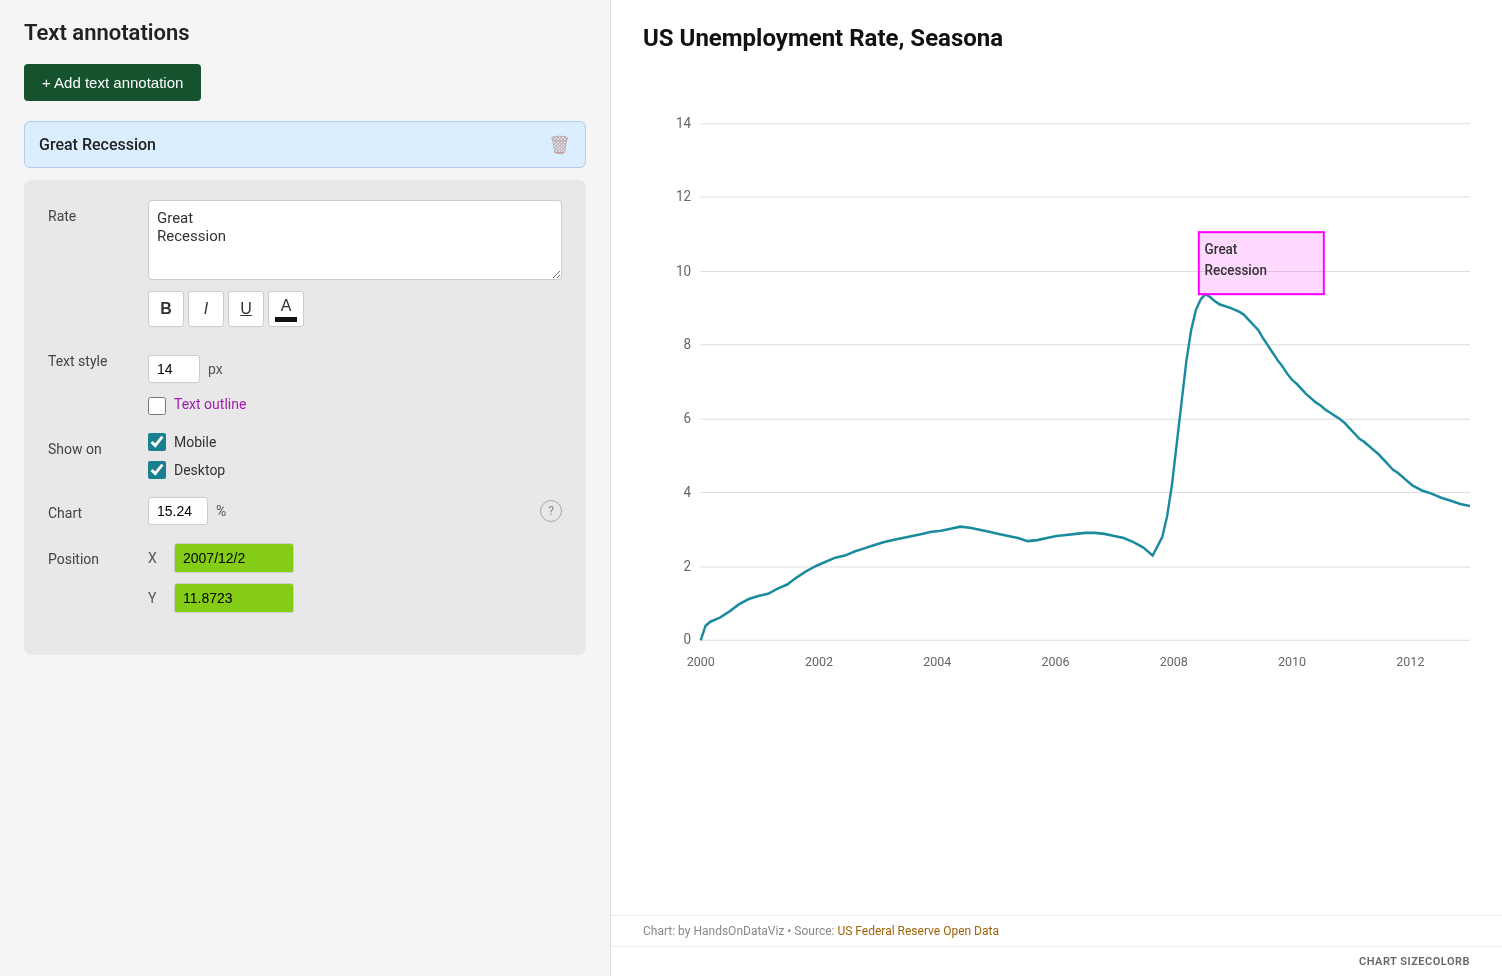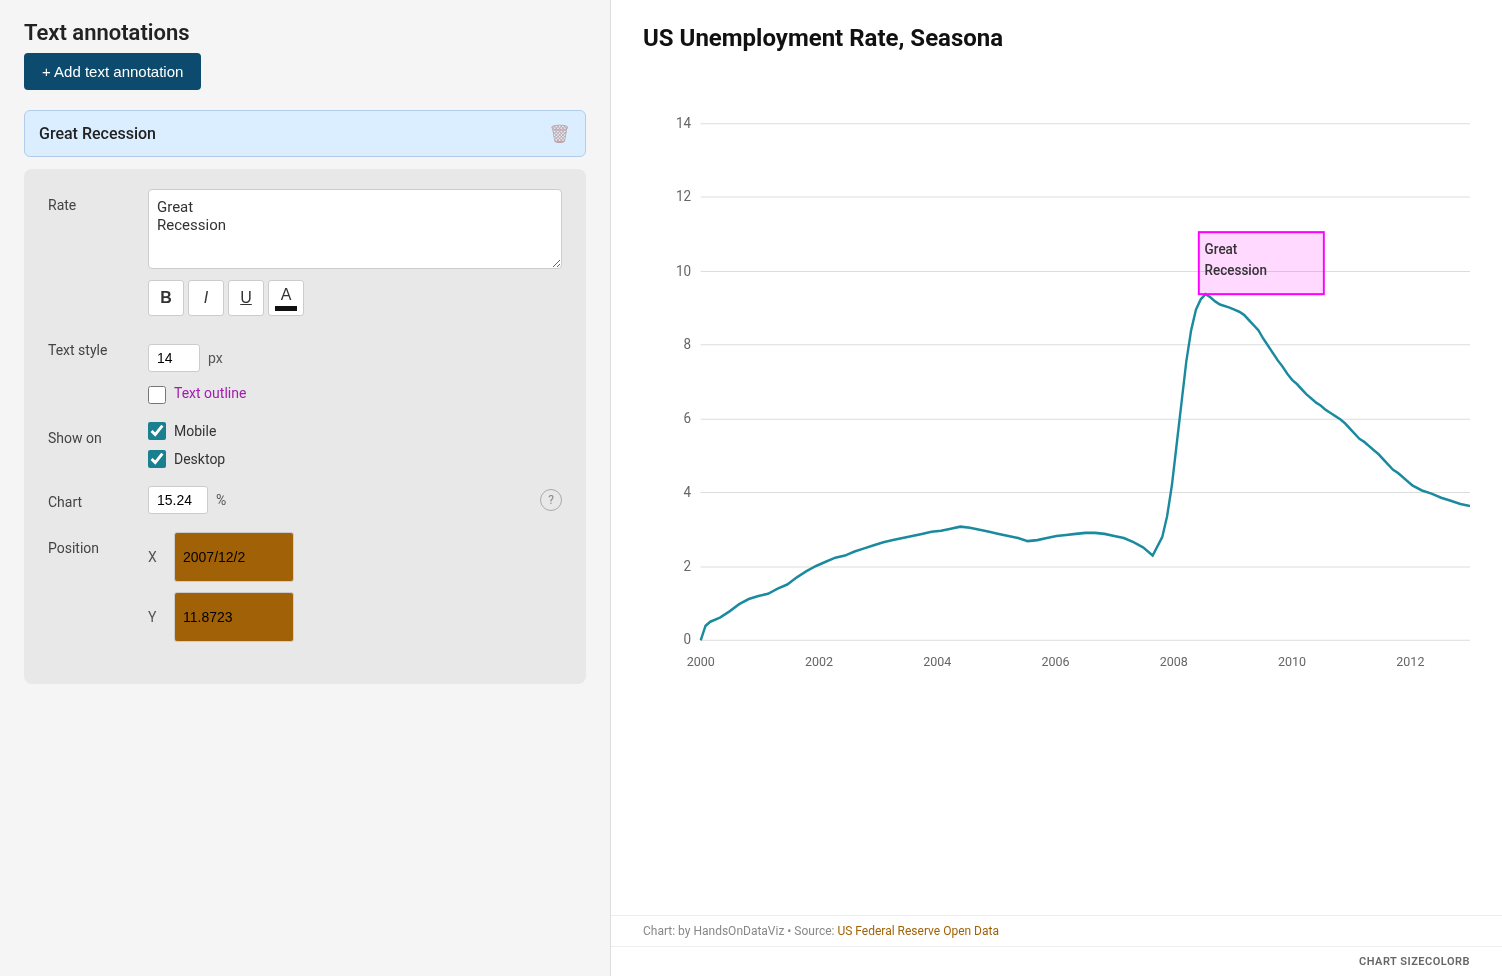--- a/index.html
+++ b/index.html
@@ -18,25 +18,25 @@
       min-width: 610px;
       padding: 20px 24px;
       background: #f5f5f5;
       overflow-y: auto;
     }
 
     .panel-title {
       font-size: 22px;
       font-weight: 600;
       color: #222;
-      margin-bottom: 8px;
+      margin-bottom: 19px;
     }
 
     .add-annotation-btn {
-      background: #0c4a6e;
+      background: #14532d;
       color: white;
       border: none;
       border-radius: 4px;
       padding: 10px 18px;
       font-size: 15px;
       font-weight: 500;
       cursor: pointer;
       display: flex;
       align-items: center;
       gap: 6px;
@@ -232,23 +232,23 @@
     }
     .position-label {
       width: 18px;
       font-size: 14px;
       color: #555;
     }
     .position-input {
       width: 120px;
       border: 1px solid #ccc;
       border-radius: 3px;
-      padding: 16px 8px;
-      font-size: 14px;
-      background: #a16207;
+      padding: 6px 8px;
+      font-size: 14px;
+      background: #84cc16;
     }
 
     
     .right-panel {
       flex: 1;
       background: white;
       border-left: 1px solid #ddd;
       display: flex;
       flex-direction: column;
       overflow: hidden;

